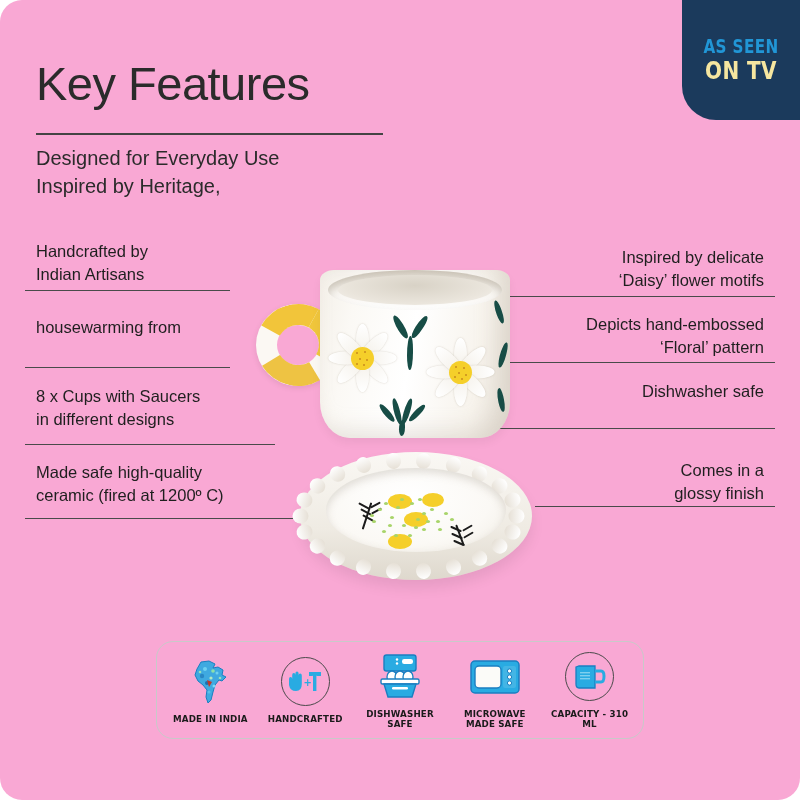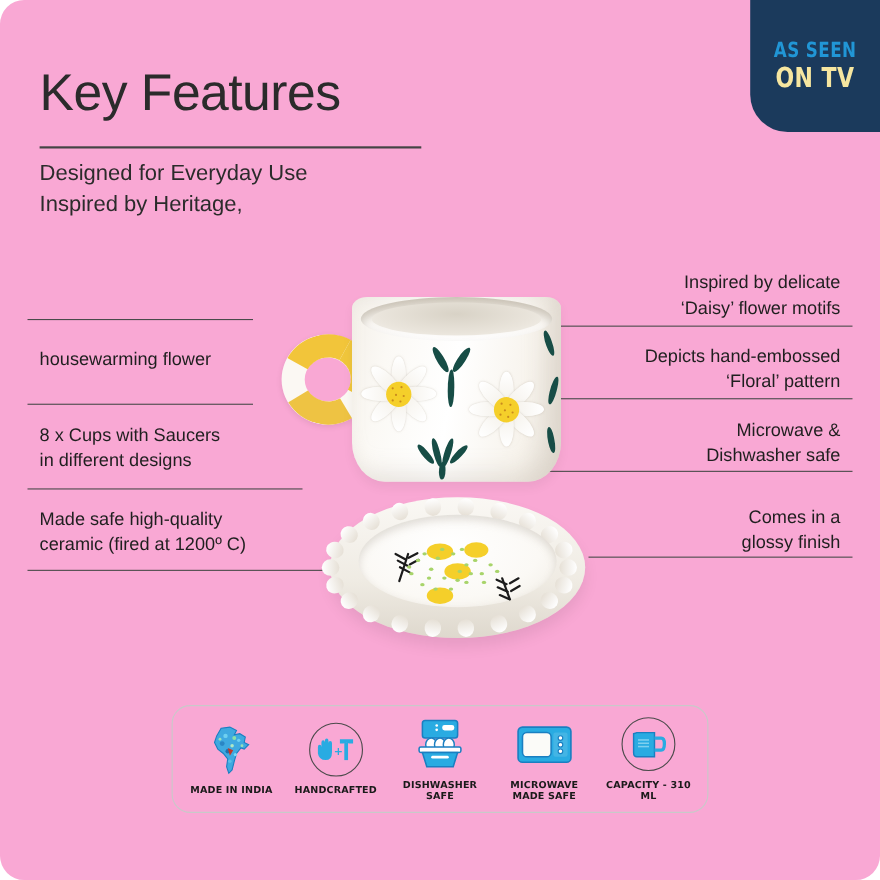--- a/index.html
+++ b/index.html
@@ -173,24 +173,28 @@
     <div class="badge-l2">ON TV</div>
   </div>
 
   <div class="h-title">Key Features</div>
   <div class="h-rule"></div>
   <div class="h-sub">
     <div>Designed for Everyday Use</div>
     <div>Inspired by Heritage,</div>
   </div>
 
+  <div class="feat left" style="top:240px">
+    <div>Handcrafted by</div>
+    <div>Indian Artisans</div>
+  </div>
   <div class="rule" style="left:25px; width:205px; top:290px"></div>
 
   <div class="feat left" style="top:316px">
-    <div>housewarming flower</div>
+    <div>housewarming from</div>
   </div>
   <div class="rule" style="left:25px; width:205px; top:367px"></div>
 
   <div class="feat left" style="top:385px">
     <div>8 x Cups with Saucers</div>
     <div>in different designs</div>
   </div>
   <div class="rule" style="left:25px; width:250px; top:444px"></div>
 
   <div class="feat left" style="top:461px">
@@ -205,21 +209,20 @@
   </div>
   <div class="rule" style="right:25px; width:448px; top:296px"></div>
 
   <div class="feat right" style="top:313px">
     <div>Depicts hand-embossed</div>
     <div>‘Floral’ pattern</div>
   </div>
   <div class="rule" style="right:25px; width:420px; top:362px"></div>
 
   <div class="feat right" style="top:380px">
-    <div>Microwave &amp;</div>
     <div>Dishwasher safe</div>
   </div>
   <div class="rule" style="right:25px; width:420px; top:428px"></div>
 
   <div class="feat right" style="top:459px">
     <div>Comes in a</div>
     <div>glossy finish</div>
   </div>
   <div class="rule" style="right:25px; width:240px; top:506px"></div>
 

